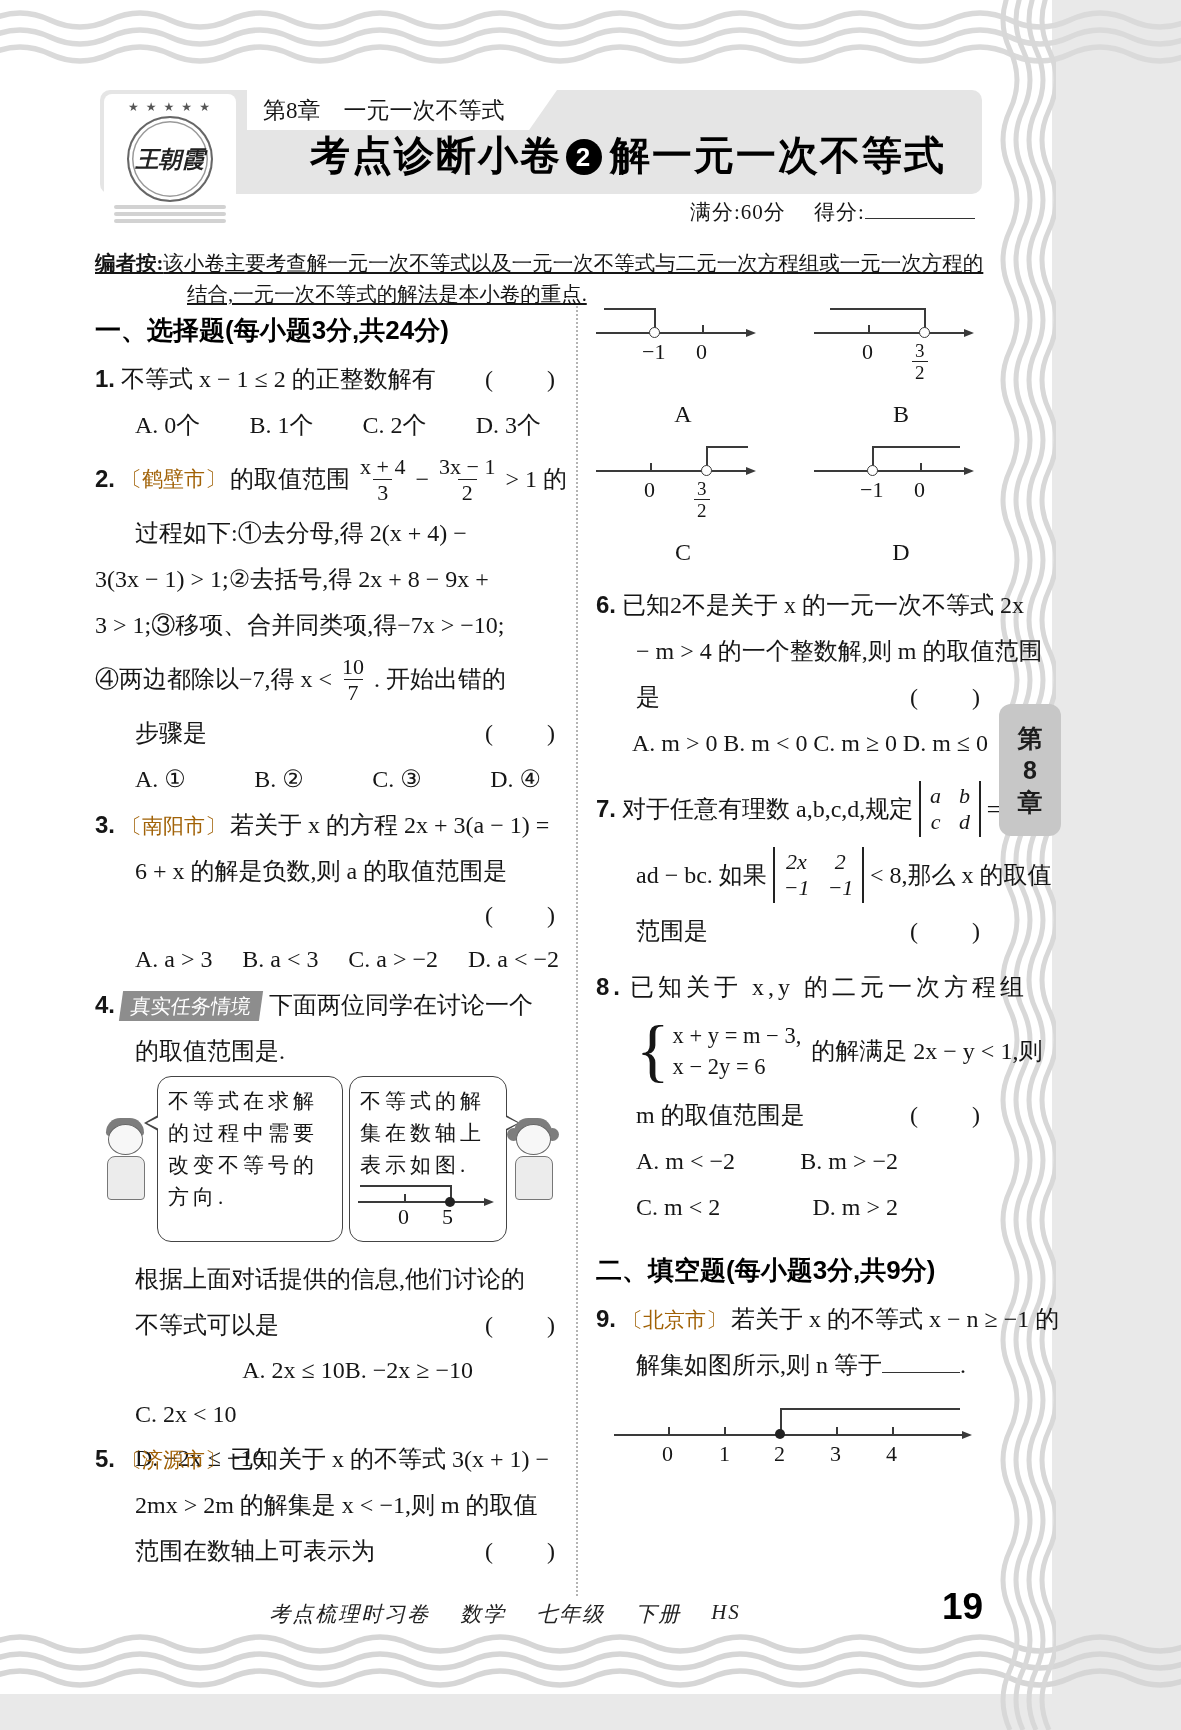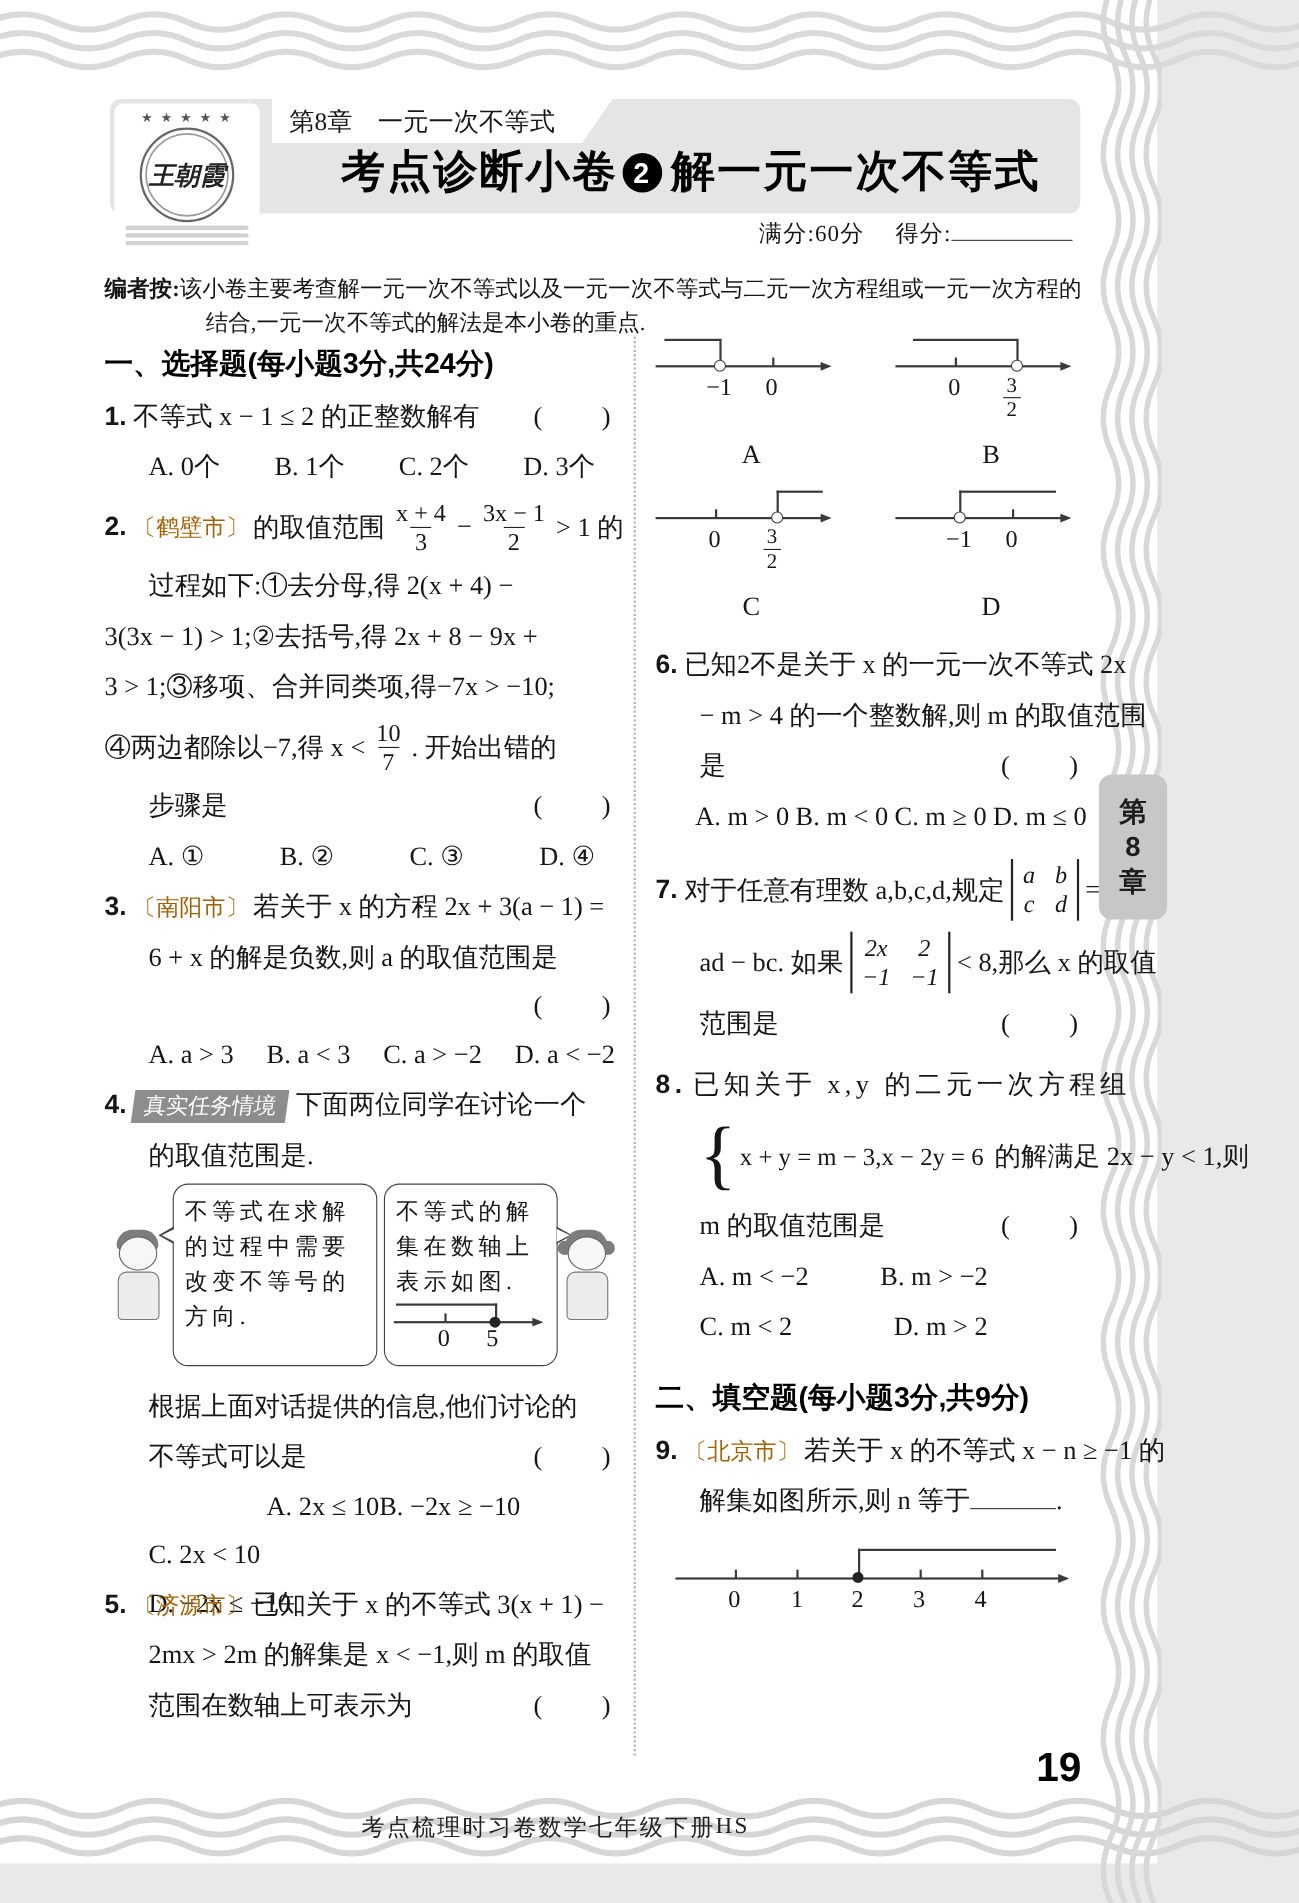--- a/index.html
+++ b/index.html
@@ -27,21 +27,21 @@
   .logo{position:absolute;left:104px;top:94px;width:132px;height:138px;background:#fff;border-radius:8px;padding-top:6px;box-sizing:border-box;}
   .logo-stars{font-size:12px;text-align:center;color:#555;letter-spacing:2px;white-space:nowrap;}
   .logo-circle{width:82px;height:82px;border:2.5px solid #666;border-radius:50%;margin:1px auto 0;
       display:flex;align-items:center;justify-content:center;
       box-shadow:inset 0 0 0 3px #fff,inset 0 0 0 4.5px #9a9a9a;}
   .logo-name{font-size:23px;font-weight:700;font-style:italic;color:#222;}
   .logo-waves i{display:block;height:4px;background:#d2d2d2;border-radius:2px;margin:3px 10px 0;}
 
   
   .editor-note{position:absolute;left:95px;top:248px;width:893px;font-size:20.5px;line-height:31px;
-      padding-left:92px;text-indent:-92px;box-sizing:border-box;}
+      padding-left:92px;text-indent:-92px;box-sizing:border-box;text-decoration:underline;}
   .editor-note b{font-weight:700;}
 
   
   .col{position:absolute;font-size:24px;}
   .col-left{left:95px;top:308px;width:468px;}
   .col-right{left:596px;top:296px;width:392px;}
   .divider{position:absolute;left:576px;top:306px;height:1290px;border-left:2px dotted #b3b3b3;}
 
   .sec-heading{font-family:"Liberation Sans",sans-serif;font-weight:700;font-size:26px;height:48px;line-height:44px;color:#000;}
   .qnum{font-family:"Liberation Sans",sans-serif;font-weight:700;font-style:normal;margin-right:6px;}
@@ -97,30 +97,30 @@
   .nl-name{position:absolute;left:0;right:0;bottom:0;text-align:center;font-size:24px;}
 
   
   .det{display:inline-flex;align-items:stretch;margin:0 6px;vertical-align:middle;}
   .dbar{width:1.7px;background:#222;}
   .dgrid{display:grid;grid-template-columns:auto auto;column-gap:18px;row-gap:0;padding:2px 9px;
       font-style:italic;font-size:22px;line-height:26px;text-align:center;}
   .detline{display:flex;align-items:center;height:66px;white-space:nowrap;}
   .sysline{display:flex;align-items:center;height:82px;white-space:nowrap;}
   .brace{font-size:70px;font-weight:400;line-height:62px;margin-right:3px;}
-  .eqs{display:flex;flex-direction:row;font-size:22.5px;line-height:31px;}
+  .eqs{display:flex;flex-direction:column;font-size:22.5px;line-height:31px;}
   .after-sys{margin-left:10px;}
   .spread{letter-spacing:4px;}
 
   
   .side-tab{position:absolute;left:999px;top:704px;width:62px;height:132px;background:#c7c7c7;border-radius:12px;
       display:flex;flex-direction:column;align-items:center;justify-content:center;z-index:2;
       font-family:"Liberation Sans",sans-serif;font-weight:700;font-size:25px;line-height:32px;color:#1d1d1d;}
-  .footer{position:absolute;left:95px;top:1600px;width:820px;display:flex;justify-content:center;
-      font-size:21px;letter-spacing:2px;color:#222;margin-top:47px;}
+  .footer{position:absolute;left:95px;top:1600px;width:820px;display:flex;justify-content:center;gap:30px;
+      font-size:21px;font-style:italic;letter-spacing:2px;color:#222;}
   .page-num{position:absolute;left:942px;top:1586px;font-family:"Liberation Sans",sans-serif;
       font-weight:900;font-size:37px;color:#000;}
 </style>
 </head>
 <body>
 
 <div class="page">
 
   <div class="right-gray"></div>
   <div class="bottom-gray"></div>

